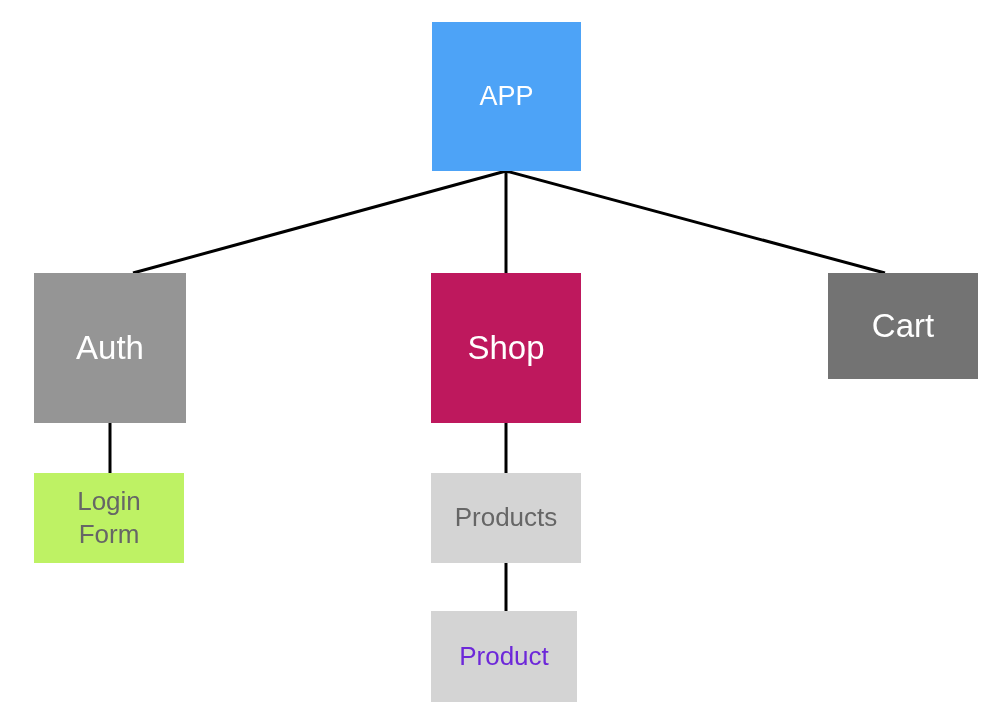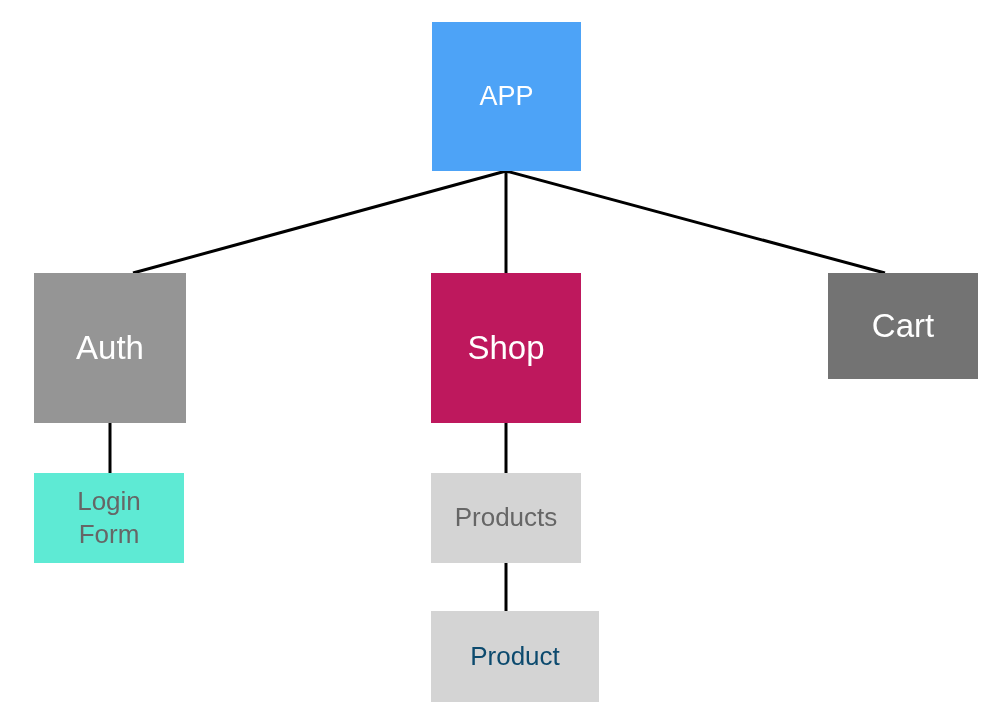--- a/index.html
+++ b/index.html
@@ -97,26 +97,26 @@
   </div>
 
   <div class="node node--module node--shop" style="left: 431px; top: 273px; width: 150px; height: 150px; background: #be185d; color: rgb(255, 255, 255);">
     <span class="node-label">Shop</span>
   </div>
 
   <div class="node node--module node--cart" style="left: 828px; top: 273px; width: 150px; height: 106px; background: #737373; color: rgb(255, 255, 255);">
     <span class="node-label">Cart</span>
   </div>
 
-  <div class="node node--leaf node--loginform" style="left: 34px; top: 473px; width: 150px; height: 90px; background: #5eead4; color: rgb(102, 102, 102);">
+  <div class="node node--leaf node--loginform" style="left: 34px; top: 473px; width: 150px; height: 90px; background: #bef264; color: rgb(102, 102, 102);">
     <span class="node-label">Login
 Form</span>
   </div>
 
   <div class="node node--leaf node--products" style="left: 431px; top: 473px; width: 150px; height: 90px; background: rgb(212, 212, 212); color: rgb(102, 102, 102); align-items: center;">
     <span class="node-label">Products</span>
   </div>
 
-  <div class="node node--leaf node--product" style="left: 431px; top: 611px; width: 168px; height: 91px; background: rgb(212, 212, 212); color: #0c4a6e;">
+  <div class="node node--leaf node--product" style="left: 431px; top: 611px; width: 146px; height: 91px; background: rgb(212, 212, 212); color: #6d28d9;">
     <span class="node-label">Product</span>
   </div>
 
 </div>
 
 </body></html>

